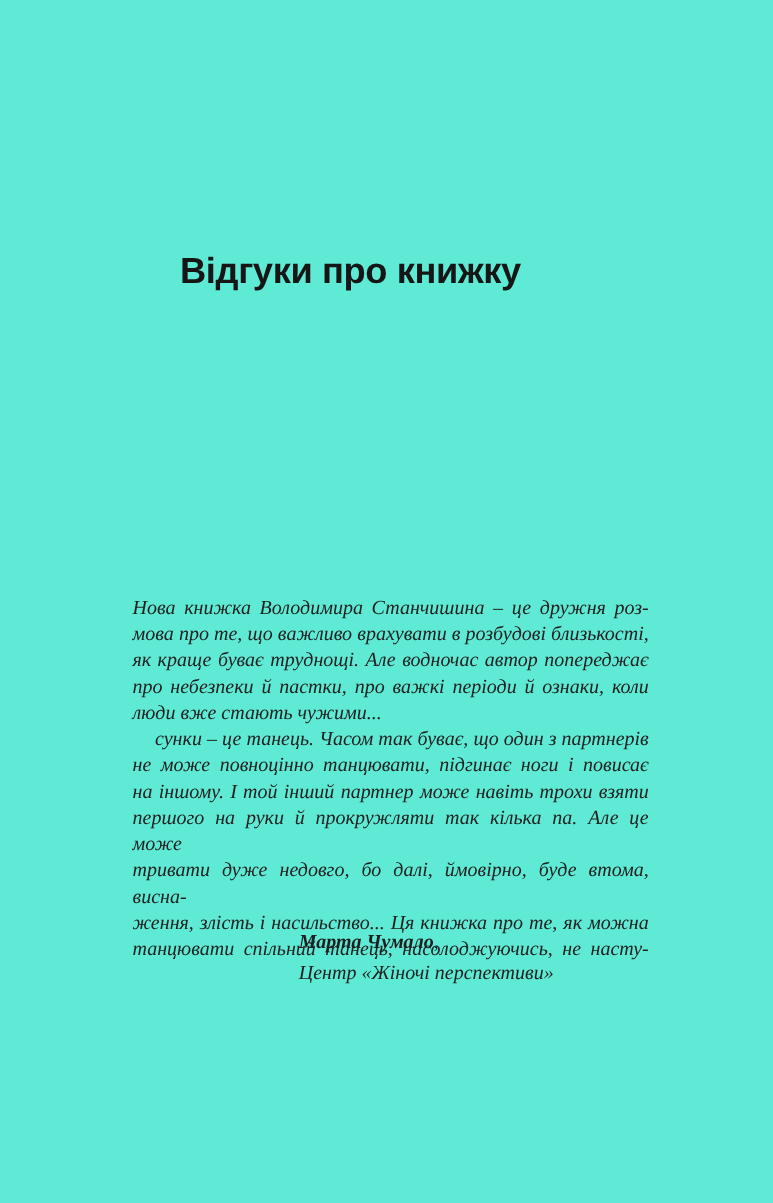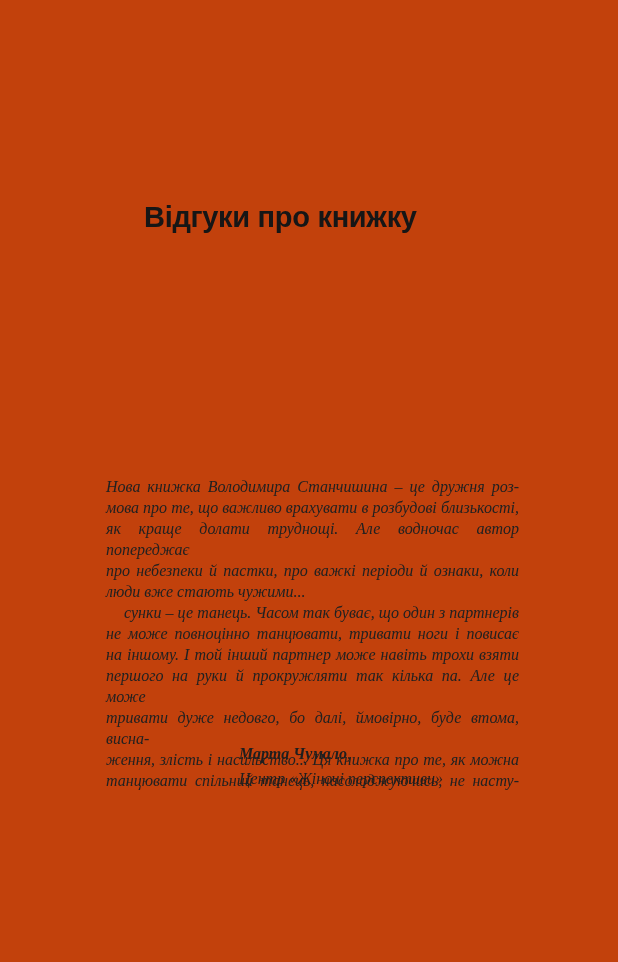--- a/index.html
+++ b/index.html
@@ -4,21 +4,21 @@
 <style>
   html, body {
     margin: 0;
     padding: 0;
     background: #ffffff;
   }
   .page {
     position: relative;
     width: 618px;
     height: 962px;
-    background: #c2410c;
+    background: #5eead4;
     overflow: hidden;
   }
   .chapter-title {
     position: absolute;
     left: 144px;
     top: 182px;
     font-family: "Liberation Sans", sans-serif;
     font-weight: 700;
     font-size: 29px;
     line-height: 32px;
@@ -71,27 +71,27 @@
 <body>
 
 <div class="page">
 
   <h1 class="chapter-title">Відгуки про книжку</h1>
 
   <div class="body-text">
     <div class="paragraph">
         <div class="line">Нова книжка Володимира Станчишина – це дружня роз-</div>
         <div class="line">мова про те, що важливо врахувати в розбудові близькості,</div>
-        <div class="line">як краще долати труднощі. Але водночас автор попереджає</div>
+        <div class="line">як краще буває труднощі. Але водночас автор попереджає</div>
         <div class="line">про небезпеки й пастки, про важкі періоди й ознаки, коли</div>
         <div class="line last">люди вже стають чужими...</div>
       </div>
     <div class="paragraph indent-first">
         <div class="line">сунки – це танець. Часом так буває, що один з партнерів</div>
-        <div class="line">не може повноцінно танцювати, тривати ноги і повисає</div>
+        <div class="line">не може повноцінно танцювати, підгинає ноги і повисає</div>
         <div class="line">на іншому. І той інший партнер може навіть трохи взяти</div>
         <div class="line">першого на руки й прокружляти так кілька па. Але це може</div>
         <div class="line">тривати дуже недовго, бо далі, ймовірно, буде втома, висна-</div>
         <div class="line">ження, злість і насильство... Ця книжка про те, як можна</div>
         <div class="line">танцювати спільний танець, насолоджуючись, не насту-</div>
       </div>
   </div>
 
   <div class="signature">
     <div><span class="sig-name">Марта Чумало</span><span>,</span></div>

